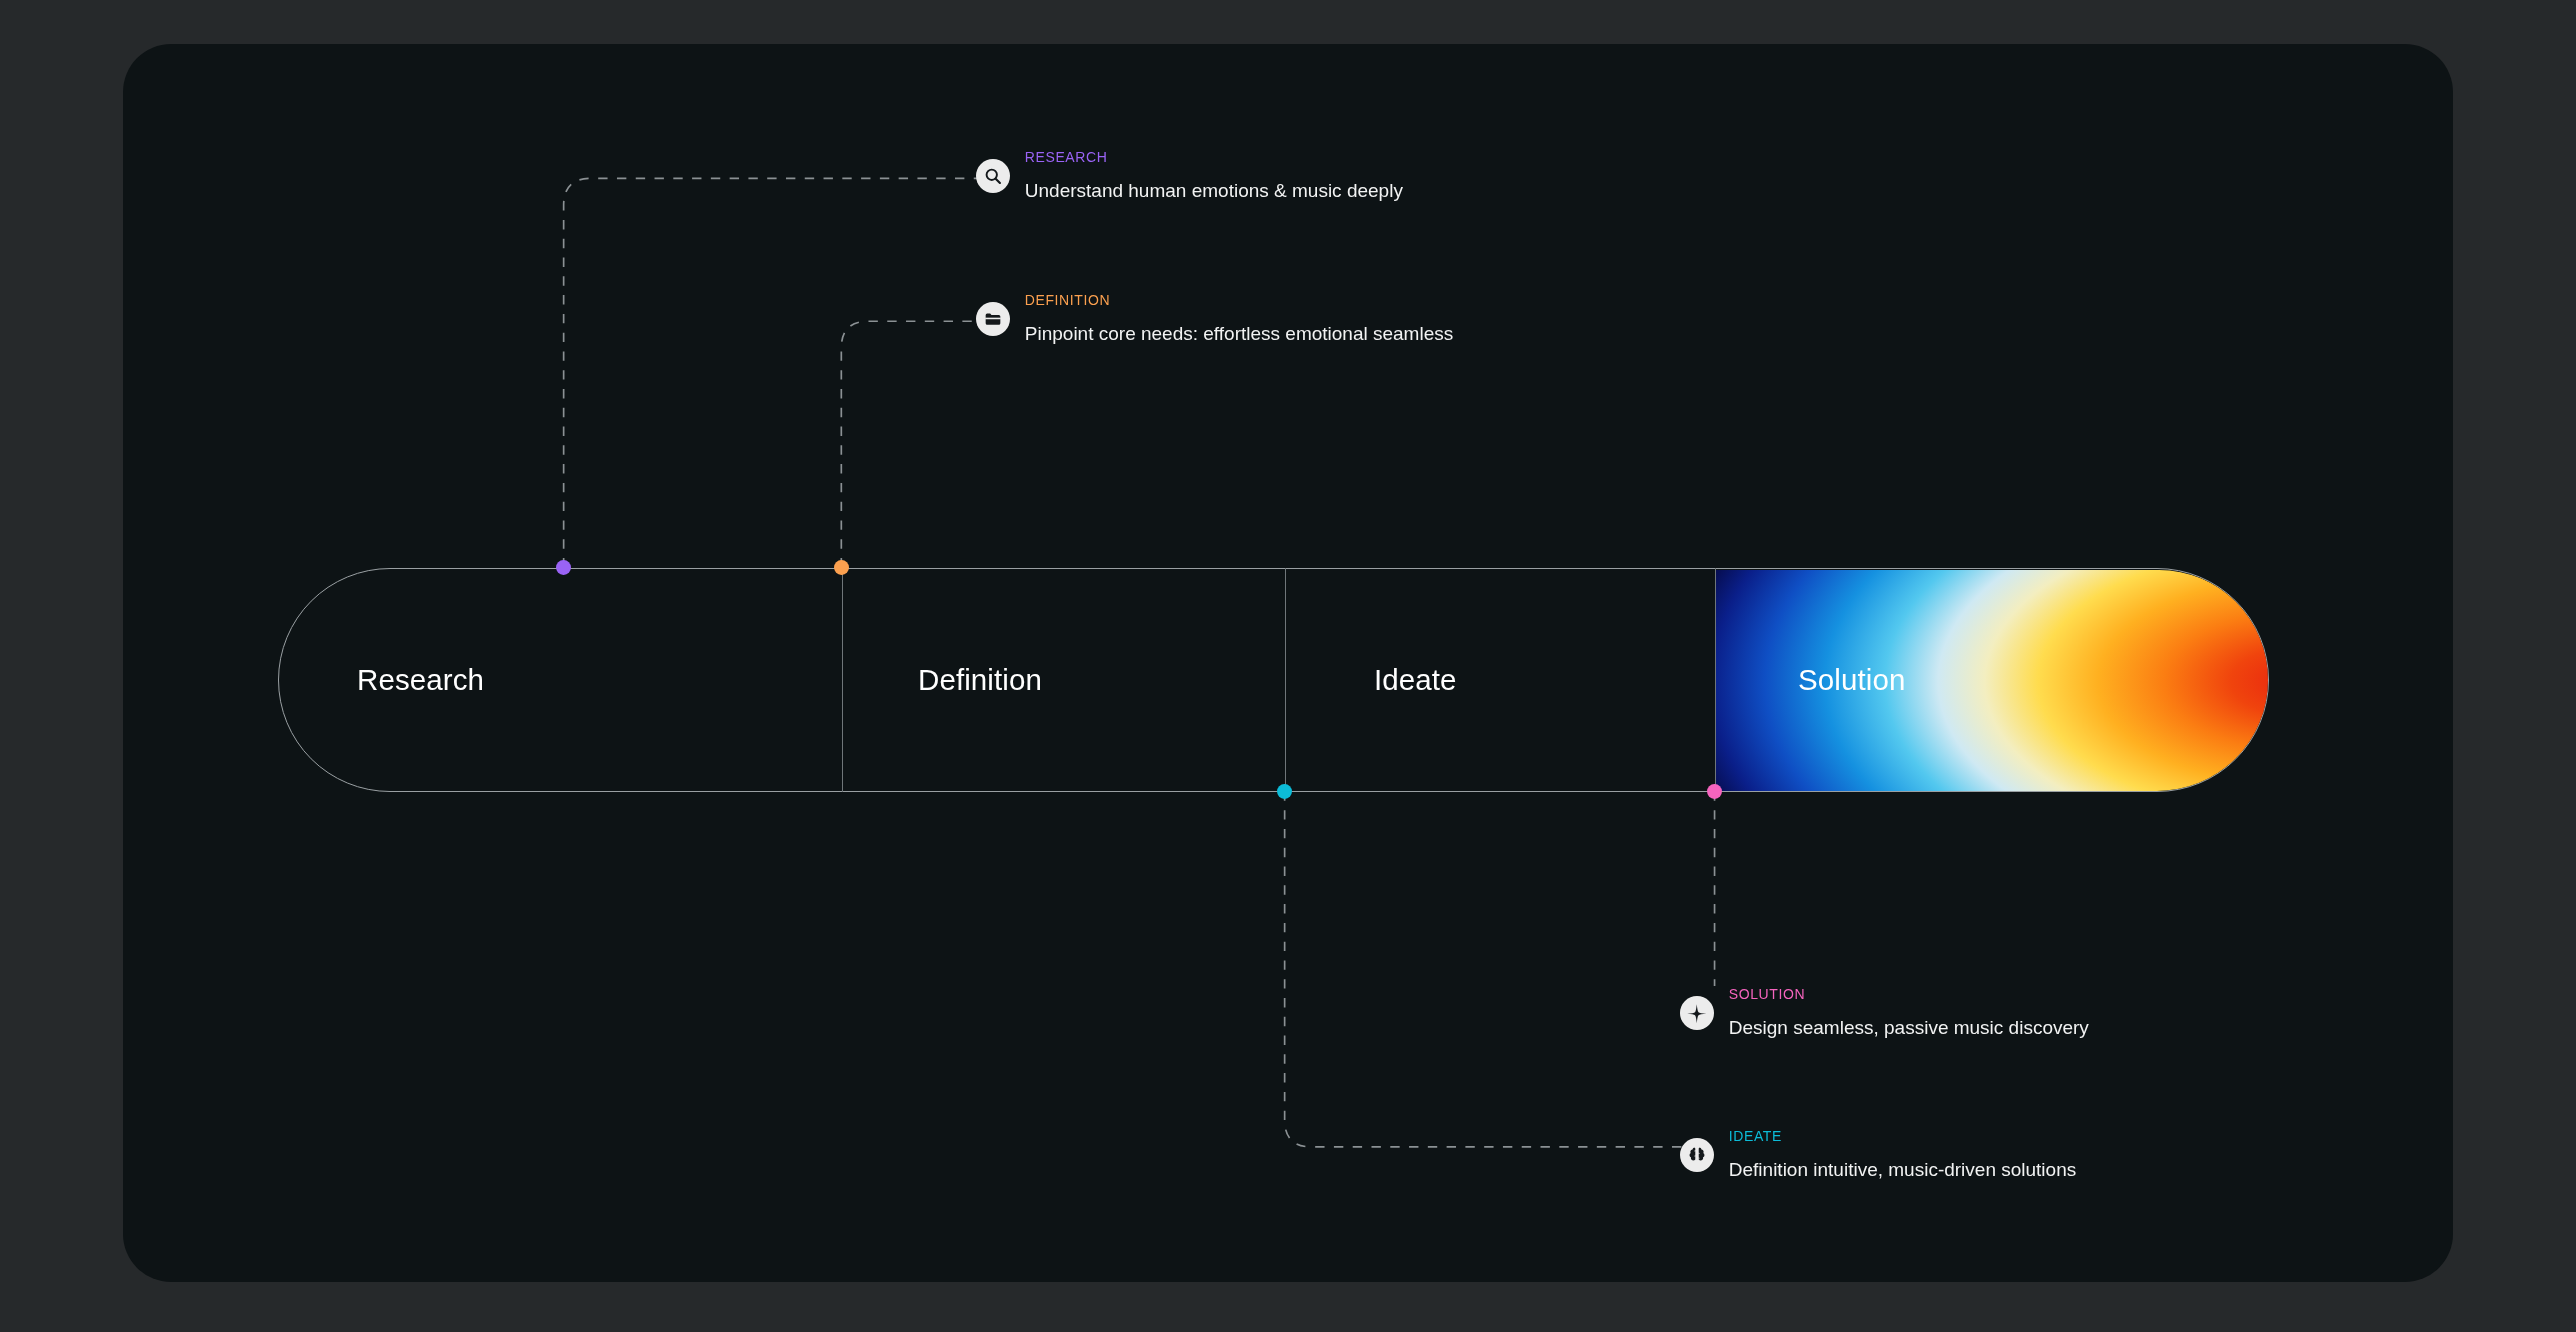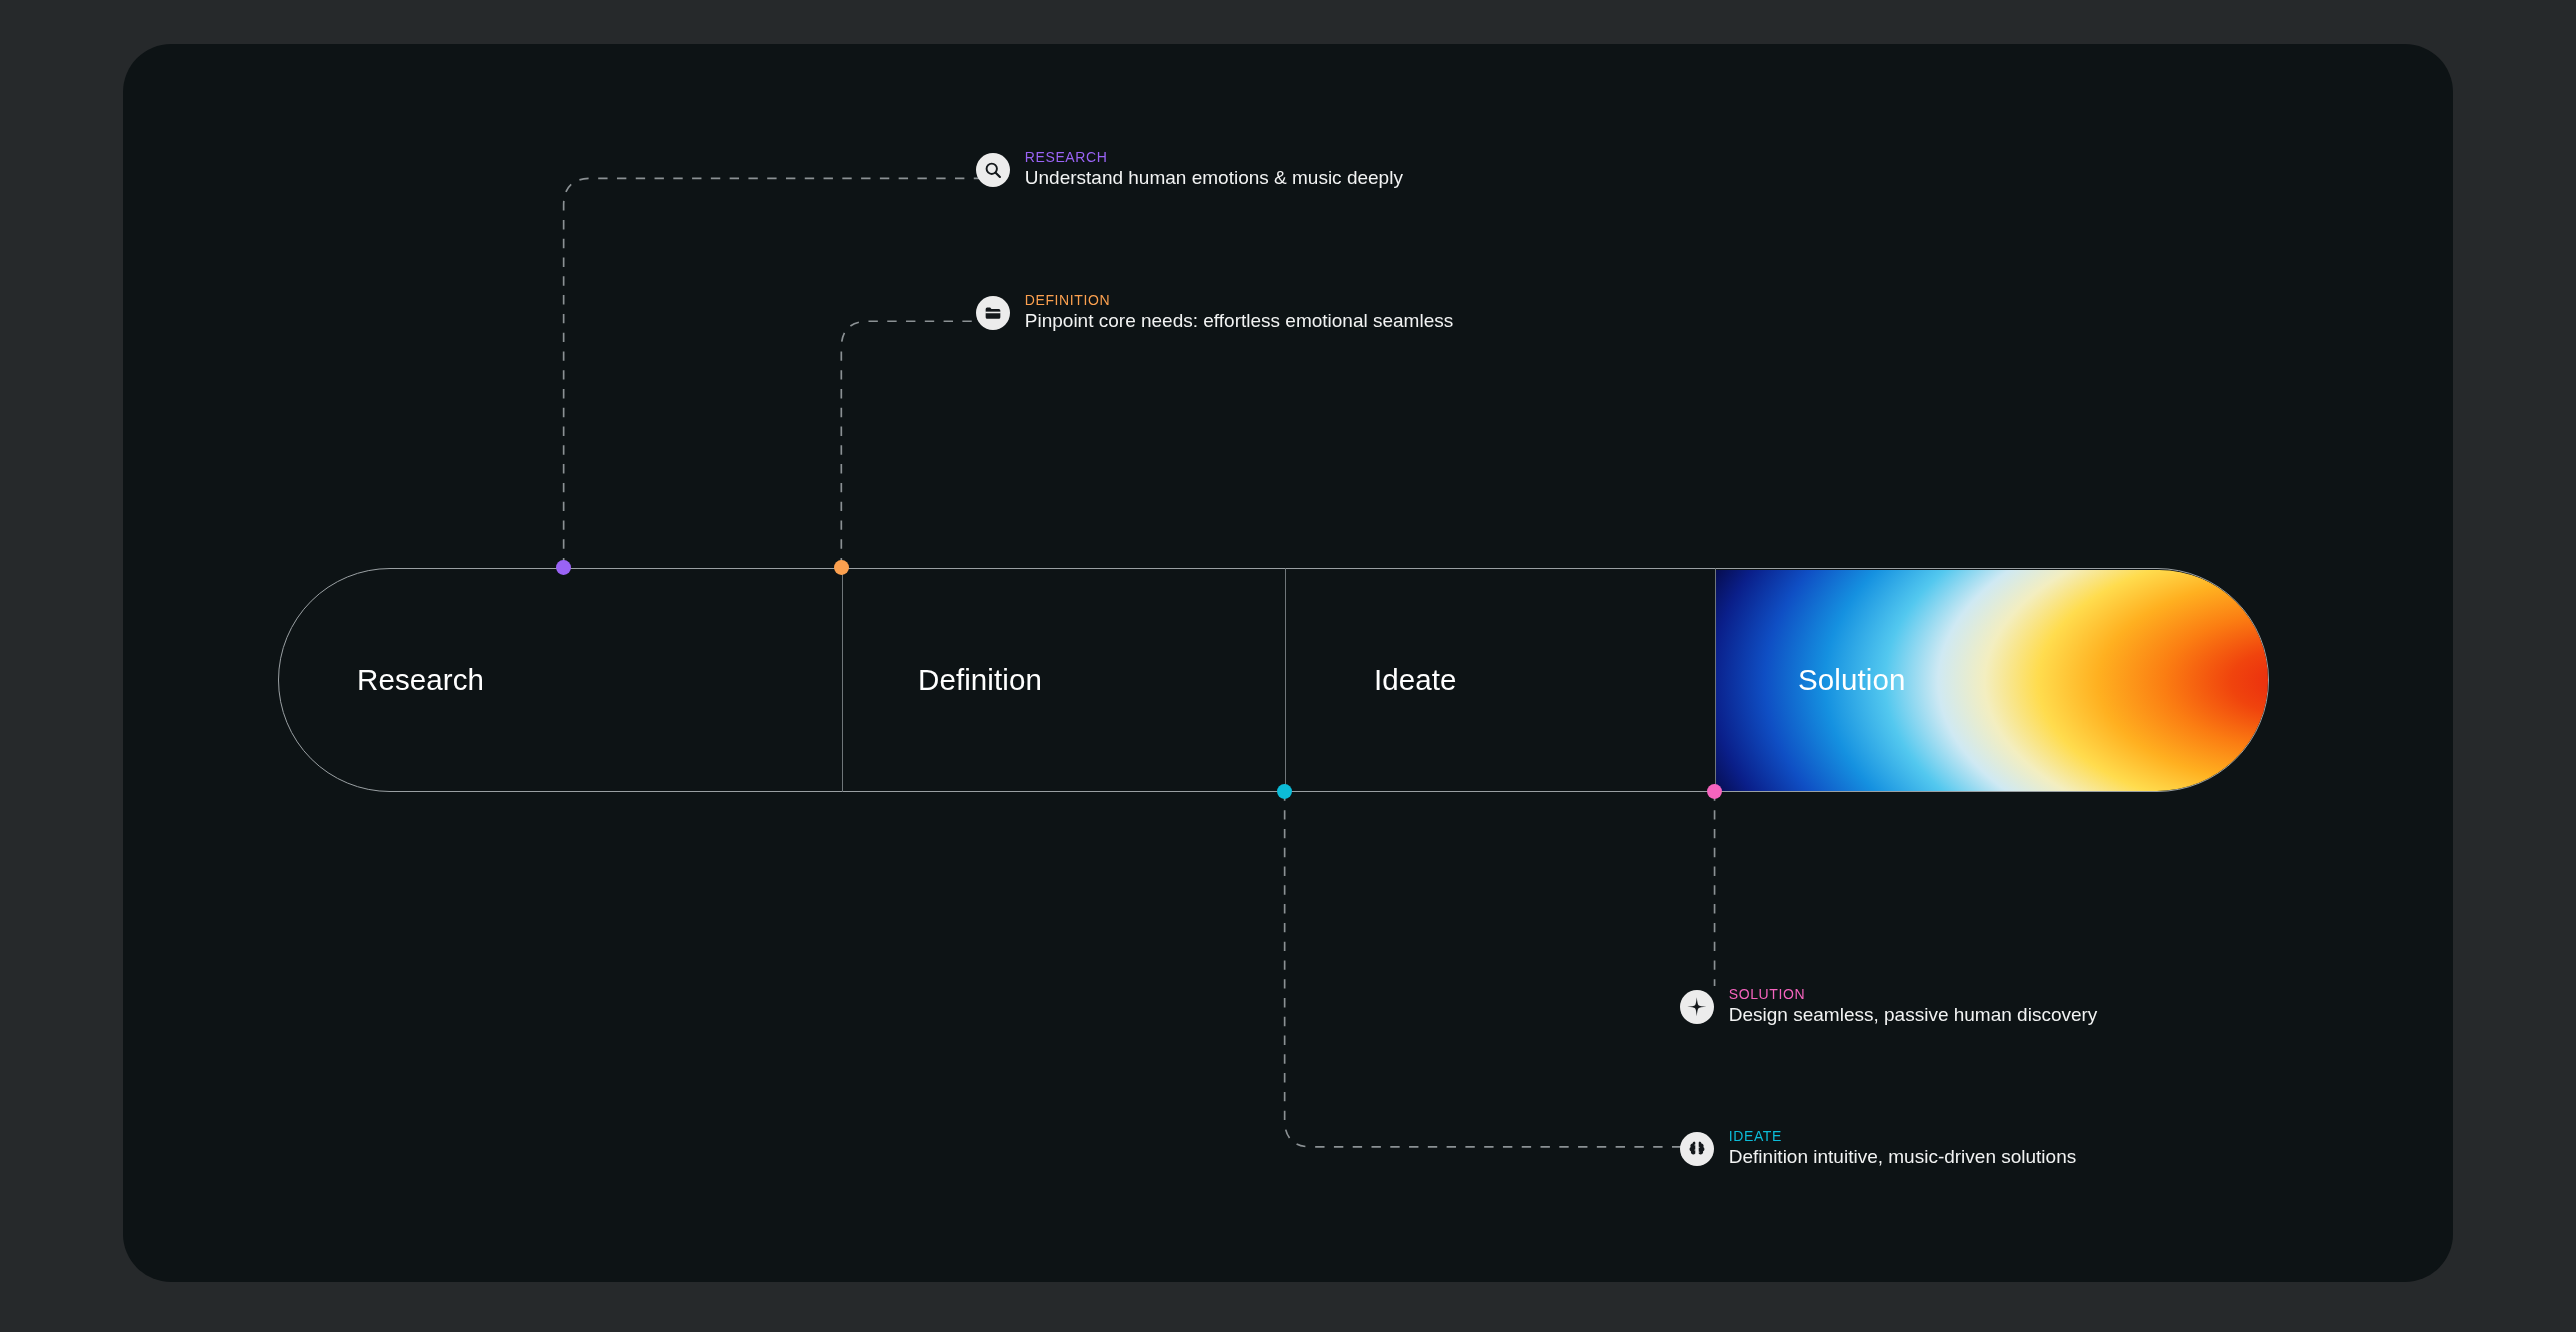--- a/index.html
+++ b/index.html
@@ -138,21 +138,21 @@
     letter-spacing: 0.6px;
     line-height: 1.15;
     white-space: nowrap;
   }
 
   .callout-desc {
     font-size: 19px;
     font-weight: 400;
     color: #f2f3f3;
     line-height: 1.3;
-    margin-top: 1px;
+    margin-top: 14px;
     white-space: nowrap;
   }
 </style>
 </head>
 <body style="background: rgb(38, 41, 43);">
 
 <div id="process-card" style="background: rgb(13, 19, 21);"></div>
 
 <div class="pill-shell" style="border-color: rgb(154, 160, 163);">
   <div id="solution-gradient" style="left:1436px; top:0.7px;"></div>
@@ -210,21 +210,21 @@
 </div>
 
 <div class="callout" style="left:1680px; top:986px;">
   <div class="callout-badge">
     <svg width="21.5" height="21.5" viewBox="0 0 24 24">
       <path d="M12 1.4c.55 5.0 1.0 8.0 1.95 8.85.86.95 4.0 1.4 8.75 1.75-4.75.35-7.89.8-8.75 1.75-.95.85-1.4 3.85-1.95 8.85-.55-5.0-1.0-8.0-1.95-8.85-.86-.95-4.0-1.4-8.75-1.75 4.75-.35 7.89-.8 8.75-1.75C11 9.4 11.45 6.4 12 1.4z" fill="#14181b"></path>
     </svg>
   </div>
   <div class="callout-text">
     <span class="callout-kicker" style="color: rgb(245, 100, 190);">SOLUTION</span>
-    <span class="callout-desc">Design seamless, passive human discovery</span>
+    <span class="callout-desc">Design seamless, passive music discovery</span>
   </div>
 </div>
 
 <div class="callout" style="left:1680px; top:1128px;">
   <div class="callout-badge">
     <svg width="20" height="20" viewBox="0 0 24 24">
       <path d="M9.4 3.1c-1.5 0-2.6 1.0-2.75 2.3-1.45.12-2.6 1.3-2.6 2.78 0 .55.17 1.06.45 1.49-.85.5-1.42 1.42-1.42 2.48 0 1.18.7 2.2 1.72 2.64-.1.3-.16.62-.16.95 0 1.6 1.3 2.9 2.9 2.9 1.0 0 1.88-.5 2.4-1.27V4.6c-.12-.85-.52-1.5-1.54-1.5z" fill="#14181b"></path>
       <path d="M14.6 3.1c1.5 0 2.6 1.0 2.75 2.3 1.45.12 2.6 1.3 2.6 2.78 0 .55-.17 1.06-.45 1.49.85.5 1.42 1.42 1.42 2.48 0 1.18-.7 2.2-1.72 2.64.1.3.16.62.16.95 0 1.6-1.3 2.9-2.9 2.9-1.0 0-1.88-.5-2.4-1.27V4.6c.12-.85.52-1.5 1.54-1.5z" fill="#14181b"></path>
       <path d="M11.35 6.2c-.5.7-1.3 1.0-2.1 1.0M12.65 9.1c.5.7 1.3 1.0 2.1 1.0M11.35 12.4c-.55.6-1.3.9-2.05.9M12.65 15.0c.5.55 1.2.85 1.95.85" stroke="#ececec" stroke-width="0.9" fill="none" stroke-linecap="round"></path>
       <rect x="11.25" y="4.2" width="1.5" height="15.4" rx="0.7" fill="#ececec"></rect>

